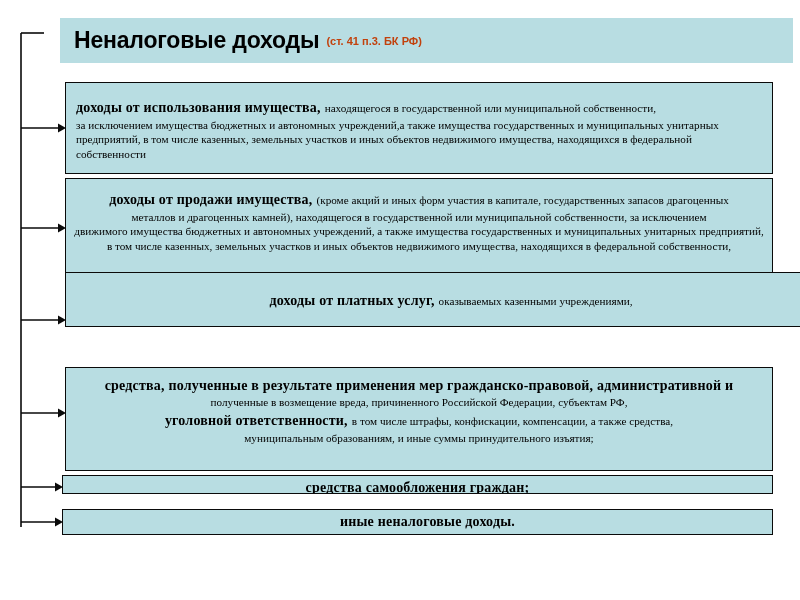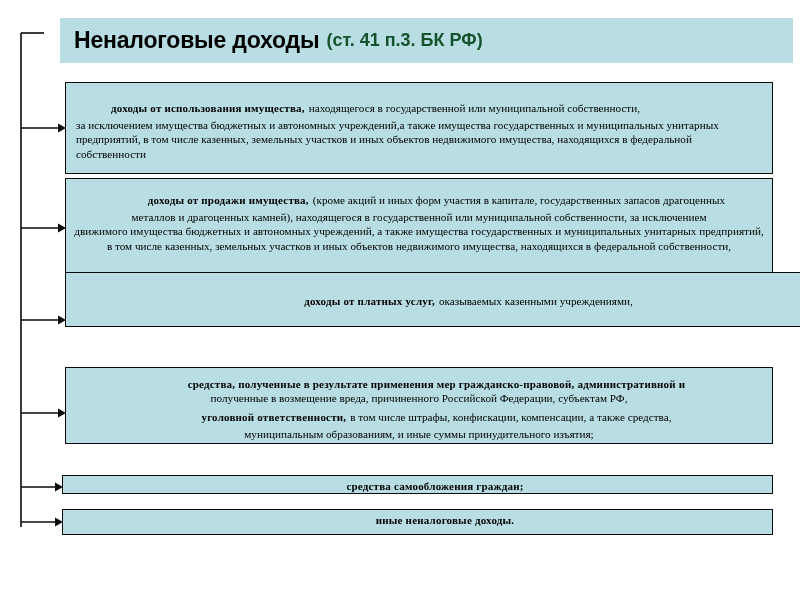--- a/index.html
+++ b/index.html
@@ -50,22 +50,22 @@
     font-family: "Liberation Sans", "DejaVu Sans", sans-serif;
     font-weight: bold;
     font-size: 23px;
     letter-spacing: -0.2px;
     color: #000;
     white-space: nowrap;
   }
   .title-sub {
     font-family: "Liberation Sans", "DejaVu Sans", sans-serif;
     font-weight: bold;
-    font-size: 18px;
-    color: #14532d;
+    font-size: 11px;
+    color: #c2410c;
     margin-left: 7px;
     white-space: nowrap;
   }
 
   
   .box {
     position: absolute;
     background: #b8dde2;
     border: 1.6px solid #0a0a0a;
     box-sizing: border-box;
@@ -75,41 +75,40 @@
   .box-inner {
     padding: 0 8px;
   }
   .line {
     display: block;
     line-height: 1.30;
     white-space: nowrap;
   }
   .lead {
     font-weight: bold;
-    font-size: 11px;
+    font-size: 14px;
     letter-spacing: 0.2px;
-    margin-left: 35px;
   }
   .rest {
     font-weight: normal;
     font-size: 11.2px;
   }
 
   
   #box-property      { left: 65px; top: 82px;  width: 708px; height: 92px; }
   #box-property .box-inner { padding-top: 14px; text-align: left; padding-left: 10px; }
   #box-property .line { white-space: normal; }
 
   #box-sale          { left: 65px; top: 178px; width: 708px; height: 100px; }
   #box-sale .box-inner { padding-top: 10px; }
 
   #box-services      { left: 65px; top: 272px; width: 772px; height: 55px; }
   #box-services .box-inner { padding-top: 17px; }
 
-  #box-liability     { left: 65px; top: 367px; width: 708px; height: 77px; }
+  #box-liability     { left: 65px; top: 367px; width: 708px; height: 104px; }
   #box-liability .box-inner { padding-top: 9px; }
 
   #box-selftax       { left: 62px; top: 475px; width: 711px; height: 19px; }
   #box-selftax .box-inner { padding-top: 3px; }
 
   #box-other         { left: 62px; top: 509px; width: 711px; height: 26px; padding-left: 20px; }
   #box-other .box-inner { padding-top: 3px; }
 
   .caption-box {
     position: absolute;

